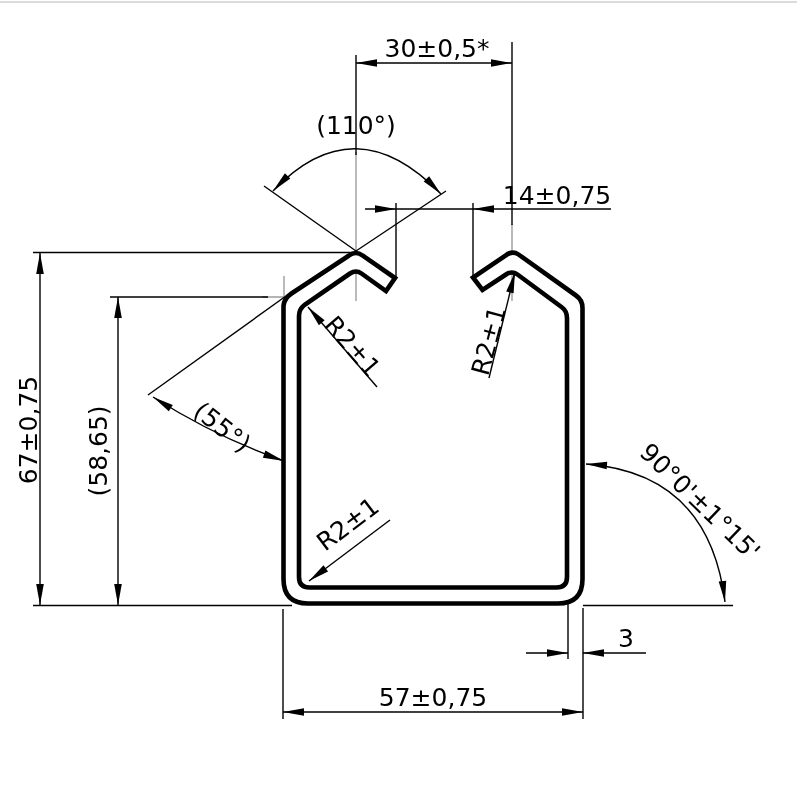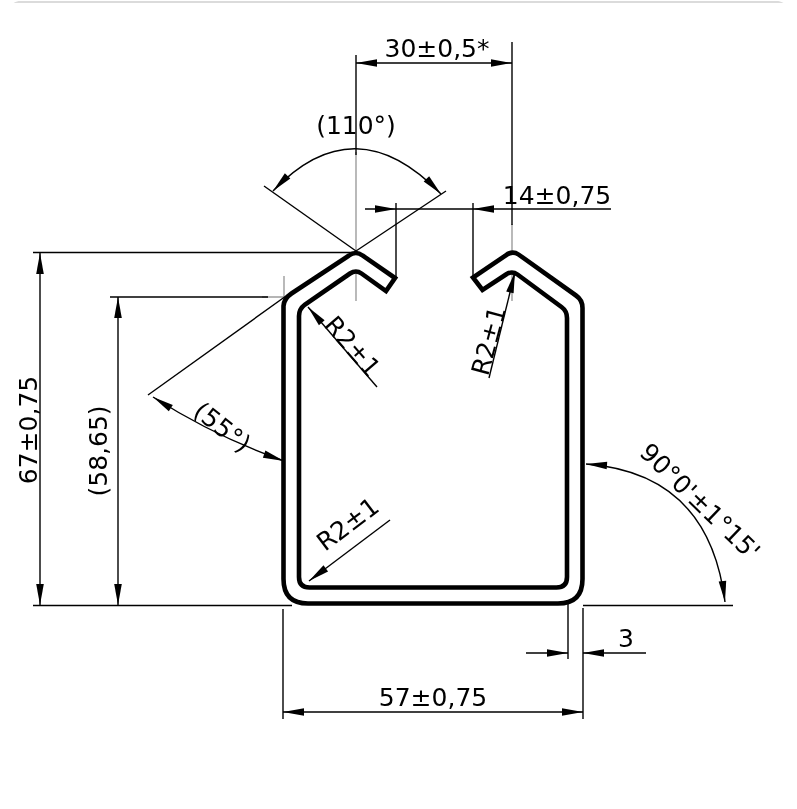--- a/index.html
+++ b/index.html
@@ -1,16 +1,16 @@
 <!DOCTYPE html>
 <html><head>
 <meta charset="utf-8">
 <style>
   html,body{margin:0;padding:0;background:#ffffff;}
-  .canvas-wrap{width:797px;height:809px;background:#ffffff;overflow:hidden;border-radius:25px;}
+  .canvas-wrap{width:797px;height:809px;background:#ffffff;overflow:hidden;}
   svg{display:block;font-family:"DejaVu Sans",sans-serif;}
   .thin{stroke:#000000;stroke-width:1.4;fill:none;}
   .thick{stroke:#000000;stroke-width:4.6;fill:#ffffff;stroke-miterlimit:4;}
   .cl{stroke:#9c9c9c;stroke-width:1.4;fill:none;}
   .arr{fill:#000000;stroke:none;}
   .dimtxt{font-size:25px;fill:#000000;text-anchor:middle;}
   .border-top{stroke:#cfcfcf;stroke-width:1.4;}
 </style>
 </head>
 <body>

